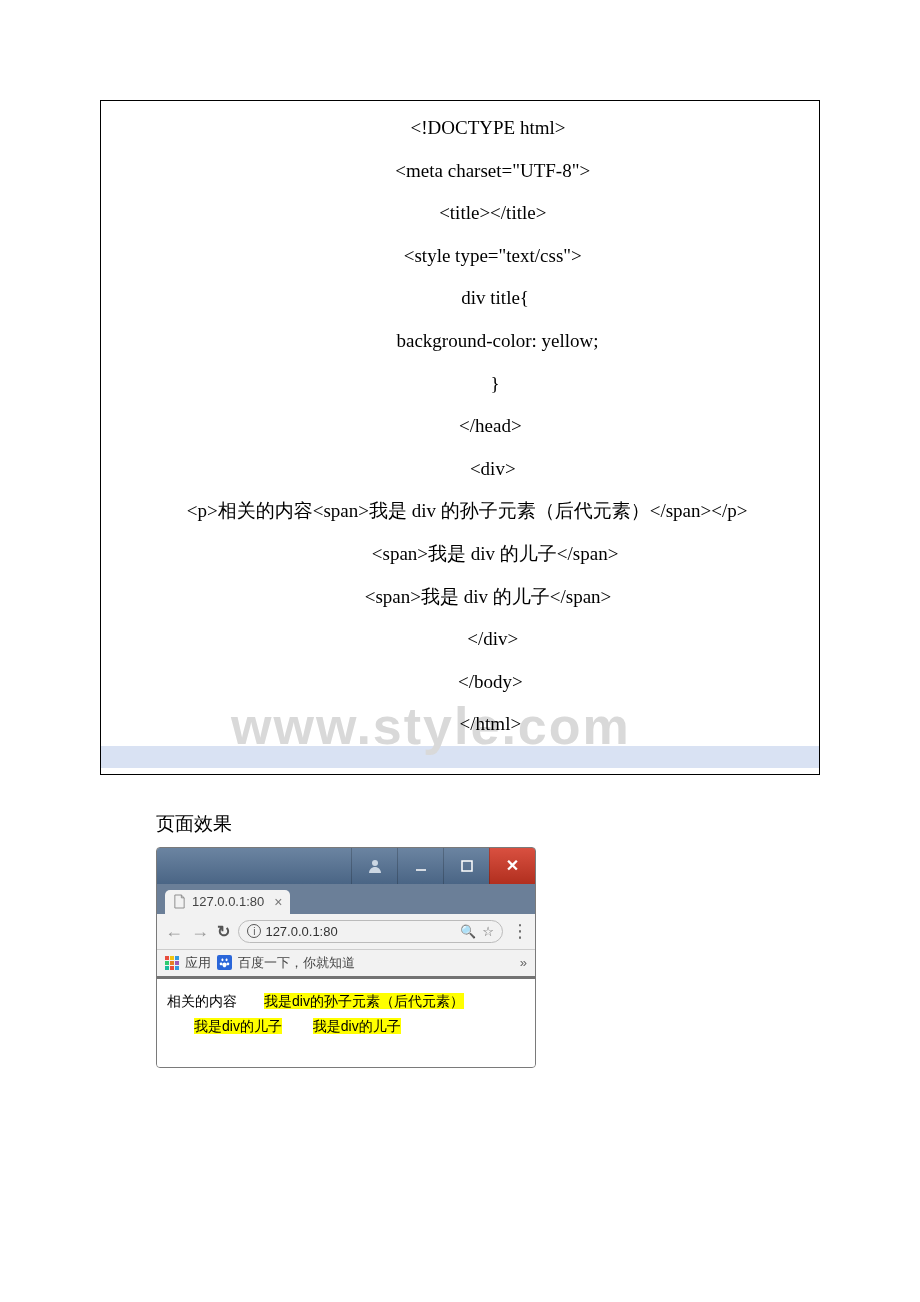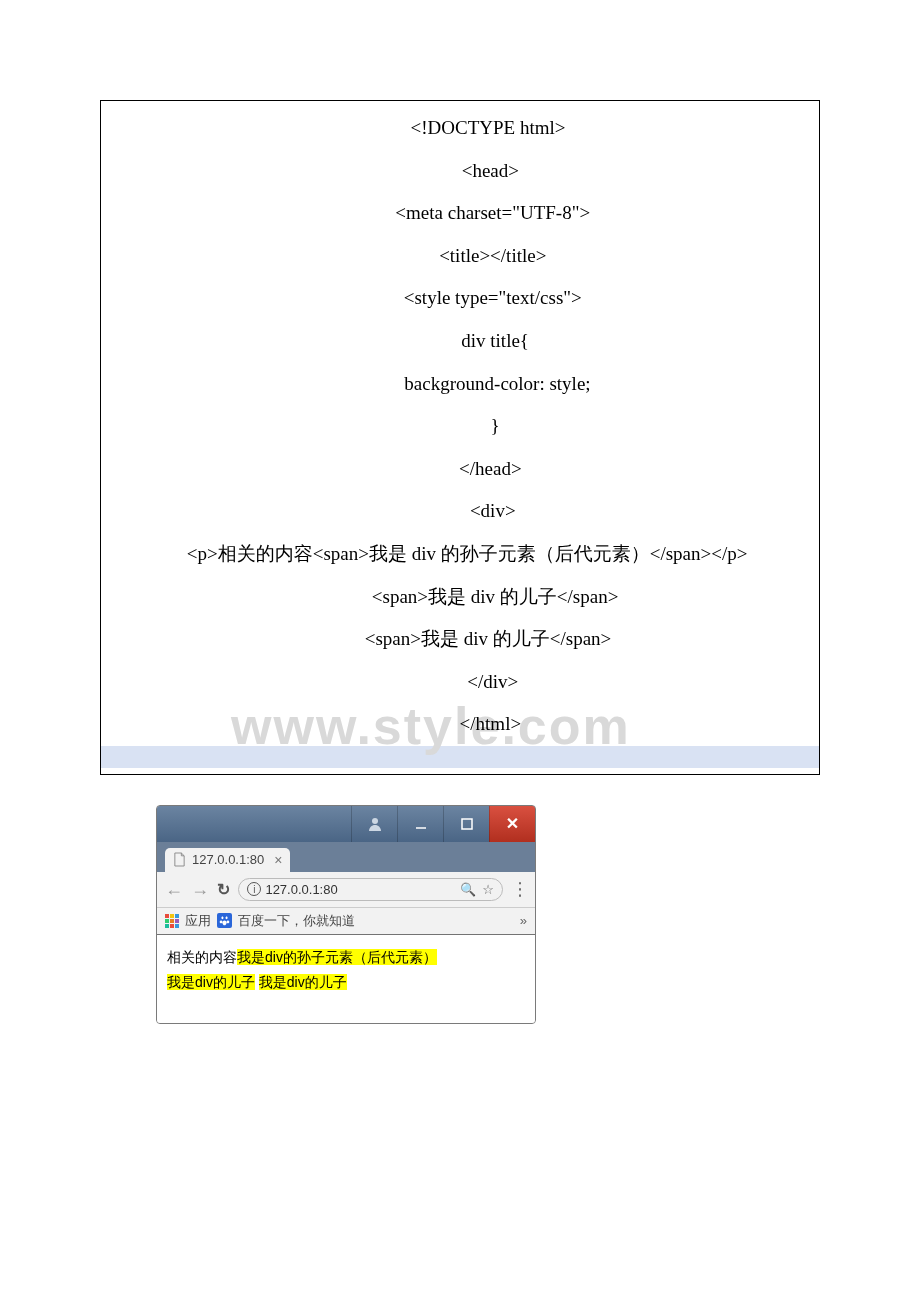--- a/index.html
+++ b/index.html
@@ -131,21 +131,21 @@
 .menu-dots { color: #666; font-size: 18px; letter-spacing: -2px; }
 
 .bookbar {
   background: #f2f2f2;
   padding: 4px 8px;
   display: flex;
   align-items: center;
   gap: 6px;
   font-size: 13px;
   color: #444;
-  border-bottom: 1px solid #737373;
+  border-bottom: 3px solid #737373;
   font-family: Arial, SimSun, sans-serif;
 }
 .apps-icon {
   width: 14px; height: 14px;
   display: grid; grid-template-columns: repeat(3,1fr); grid-template-rows: repeat(3,1fr);
   gap: 1px;
 }
 .apps-icon span:nth-child(1){background:#e74c3c}
 .apps-icon span:nth-child(2){background:#f1c40f}
 .apps-icon span:nth-child(3){background:#3498db}
@@ -162,47 +162,48 @@
 .baidu-icon svg { fill: #fff; }
 .bookbar .chev { margin-left: auto; color: #666; }
 
 .content {
   background: #fff;
   padding: 10px 10px 28px 10px;
   font-family: SimSun, Arial, sans-serif;
   font-size: 14px;
   line-height: 1.8;
 }
-.content .hl { background: #ffff00; }
+.content .hl { background: #ffff00; margin-left: 27px; }
 </style>
 </head>
 <body>
 
 <div class="page">
 
   <div class="code-box">
     <div class="watermark">www.style.com</div>
     <div class="code-line">&lt;!DOCTYPE html&gt;</div>
-    <div class="code-line"> &lt;head&gt;</div>
     <div class="code-line">  &lt;meta charset="UTF-8"&gt;</div>
     <div class="code-line">  &lt;title&gt;&lt;/title&gt;</div>
     <div class="code-line">  &lt;style type="text/css"&gt;</div>
     <div class="code-line">   div title{</div>
-    <div class="code-line">    background-color: style;</div>
+    <div class="code-line">    background-color: yellow;</div>
     <div class="code-line">   }</div>
     <div class="code-line"> &lt;/head&gt;</div>
     <div class="code-line">  &lt;div&gt;</div>
     <div class="code-line noindent">   &lt;p&gt;相关的内容&lt;span&gt;我是 div 的孙子元素（后代元素）&lt;/span&gt;&lt;/p&gt;</div>
     <div class="code-line">   &lt;span&gt;我是 div 的儿子&lt;/span&gt;</div>
     <div class="code-line">&lt;span&gt;我是 div 的儿子&lt;/span&gt;</div>
     <div class="code-line">  &lt;/div&gt;</div>
+    <div class="code-line"> &lt;/body&gt;</div>
     <div class="code-line"> &lt;/html&gt;</div>
     <div class="blue-bar"></div>
   </div>
 
+  <div class="caption">页面效果</div>
 
   <div class="browser-wrap">
     <div class="browser">
 
       <div class="titlebar">
         <div class="winbtn user">
           <svg width="16" height="16" viewBox="0 0 16 16">
               <circle cx="8" cy="5" r="3"></circle>
               <path d="M2 15c0-3.3 2.7-6 6-6s6 2.7 6 6z"></path>
             </svg>

